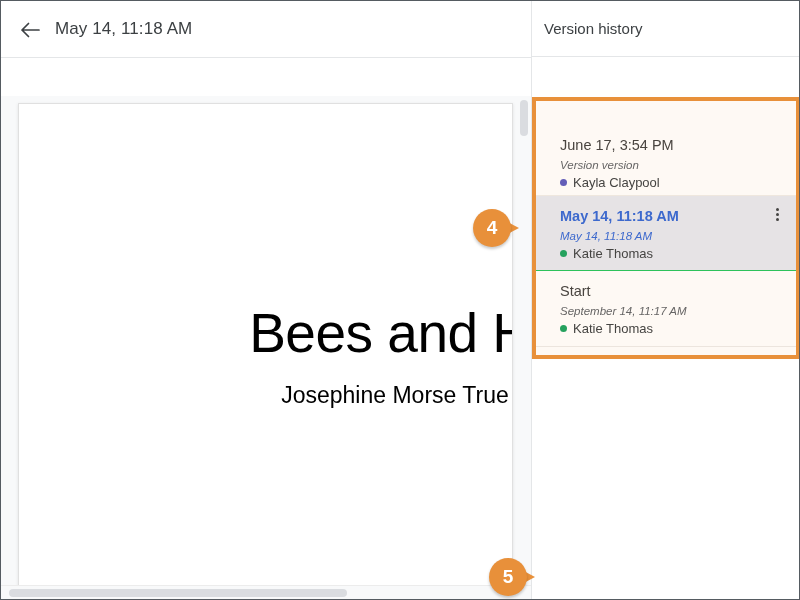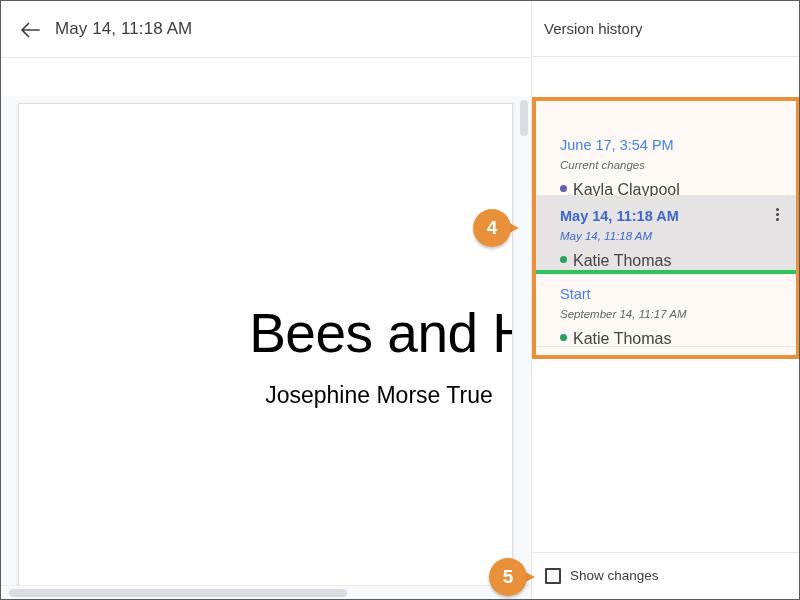--- a/index.html
+++ b/index.html
@@ -110,21 +110,21 @@
     width: 860px;
     font-size: 55px;
     font-weight: 400;
     color: #000000;
     text-align: center;
     white-space: nowrap;
     letter-spacing: -0.5px;
   }
   .page-subtitle {
     position: absolute;
-    left: 0;
+    left: 16px;
     top: 278px;
     width: 720px;
     font-size: 23px;
     color: #000000;
     text-align: center;
     white-space: nowrap;
   }
   .v-scrollbar {
     position: absolute;
     right: 3px;
@@ -233,45 +233,45 @@
   }
   .version-item {
     position: absolute;
     left: 0;
     width: 267px;
     box-sizing: border-box;
     cursor: pointer;
   }
   .vi-1 { top: 28px;  height: 71px; border-bottom: 1px solid #f0ece8; }
   .vi-2 { top: 99px;  height: 74px; background: #e6e8f0; }
-  .vi-3 { top: 173px; height: 77px; border-top: 4px solid #22c55e; border-bottom: 1px solid #eceae8; }
+  .vi-3 { top: 173px; height: 77px; border-top: 1px solid #22c55e; border-bottom: 1px solid #eceae8; }
   .vi-name {
     position: absolute;
     left: 28px; top: 12px;
     font-size: 14.5px;
-    color: #3b82f6;
+    color: #404040;
     white-space: nowrap;
   }
   .vi-name.sel {
     color: #3367d6;
     font-weight: bold;
   }
   .vi-sub {
     position: absolute;
     left: 28px; top: 34px;
     font-size: 11.5px;
     font-style: italic;
     color: #5f6368;
     white-space: nowrap;
   }
   .vi-sub.sel { color: #3367d6; }
   .vi-author {
     position: absolute;
-    left: 28px; top: 56px;
-    font-size: 16px;
+    left: 28px; top: 50px;
+    font-size: 13px;
     color: #3c4043;
     white-space: nowrap;
   }
   .vi-dot {
     position: absolute;
     left: 0px; top: 4px;
     width: 7px; height: 7px;
     border-radius: 50%;
   }
   .vi-author-inner { position: relative; padding-left: 13px; display: inline-block; }
@@ -408,21 +408,21 @@
     <div class="vh-header">
       <div class="vh-title">Version history</div>
     </div>
 
 
     <div class="vh-list">
 
 
       <div class="version-item vi-1">
         <div class="vi-name">June 17, 3:54 PM</div>
-        <div class="vi-sub">Current changes</div>
+        <div class="vi-sub">Version version</div>
         <div class="vi-author">
           <span class="vi-author-inner">
             <span class="vi-dot" style="background:#5b5bc0"></span>
             <span>Kayla Claypool</span>
           </span>
         </div>
       </div>
 
       <div class="version-item vi-2">
         <div class="vi-name sel">May 14, 11:18 AM</div>
@@ -446,24 +446,20 @@
         <div class="vi-author">
           <span class="vi-author-inner">
             <span class="vi-dot" style="background:#1aa260"></span>
             <span>Katie Thomas</span>
           </span>
         </div>
       </div>
 
     </div>
 
-    <div class="vh-footer">
-      <div class="checkbox"></div>
-      <div class="checkbox-label">Show changes</div>
-    </div>
   </div>
 
   <div class="hl-tint"></div>
   <div class="hl-box"></div>
 
   <div class="callout" id="callout-4">
     <div class="tail"></div>
     <div class="bubble">4</div>
   </div>
   <div class="callout" id="callout-5">

